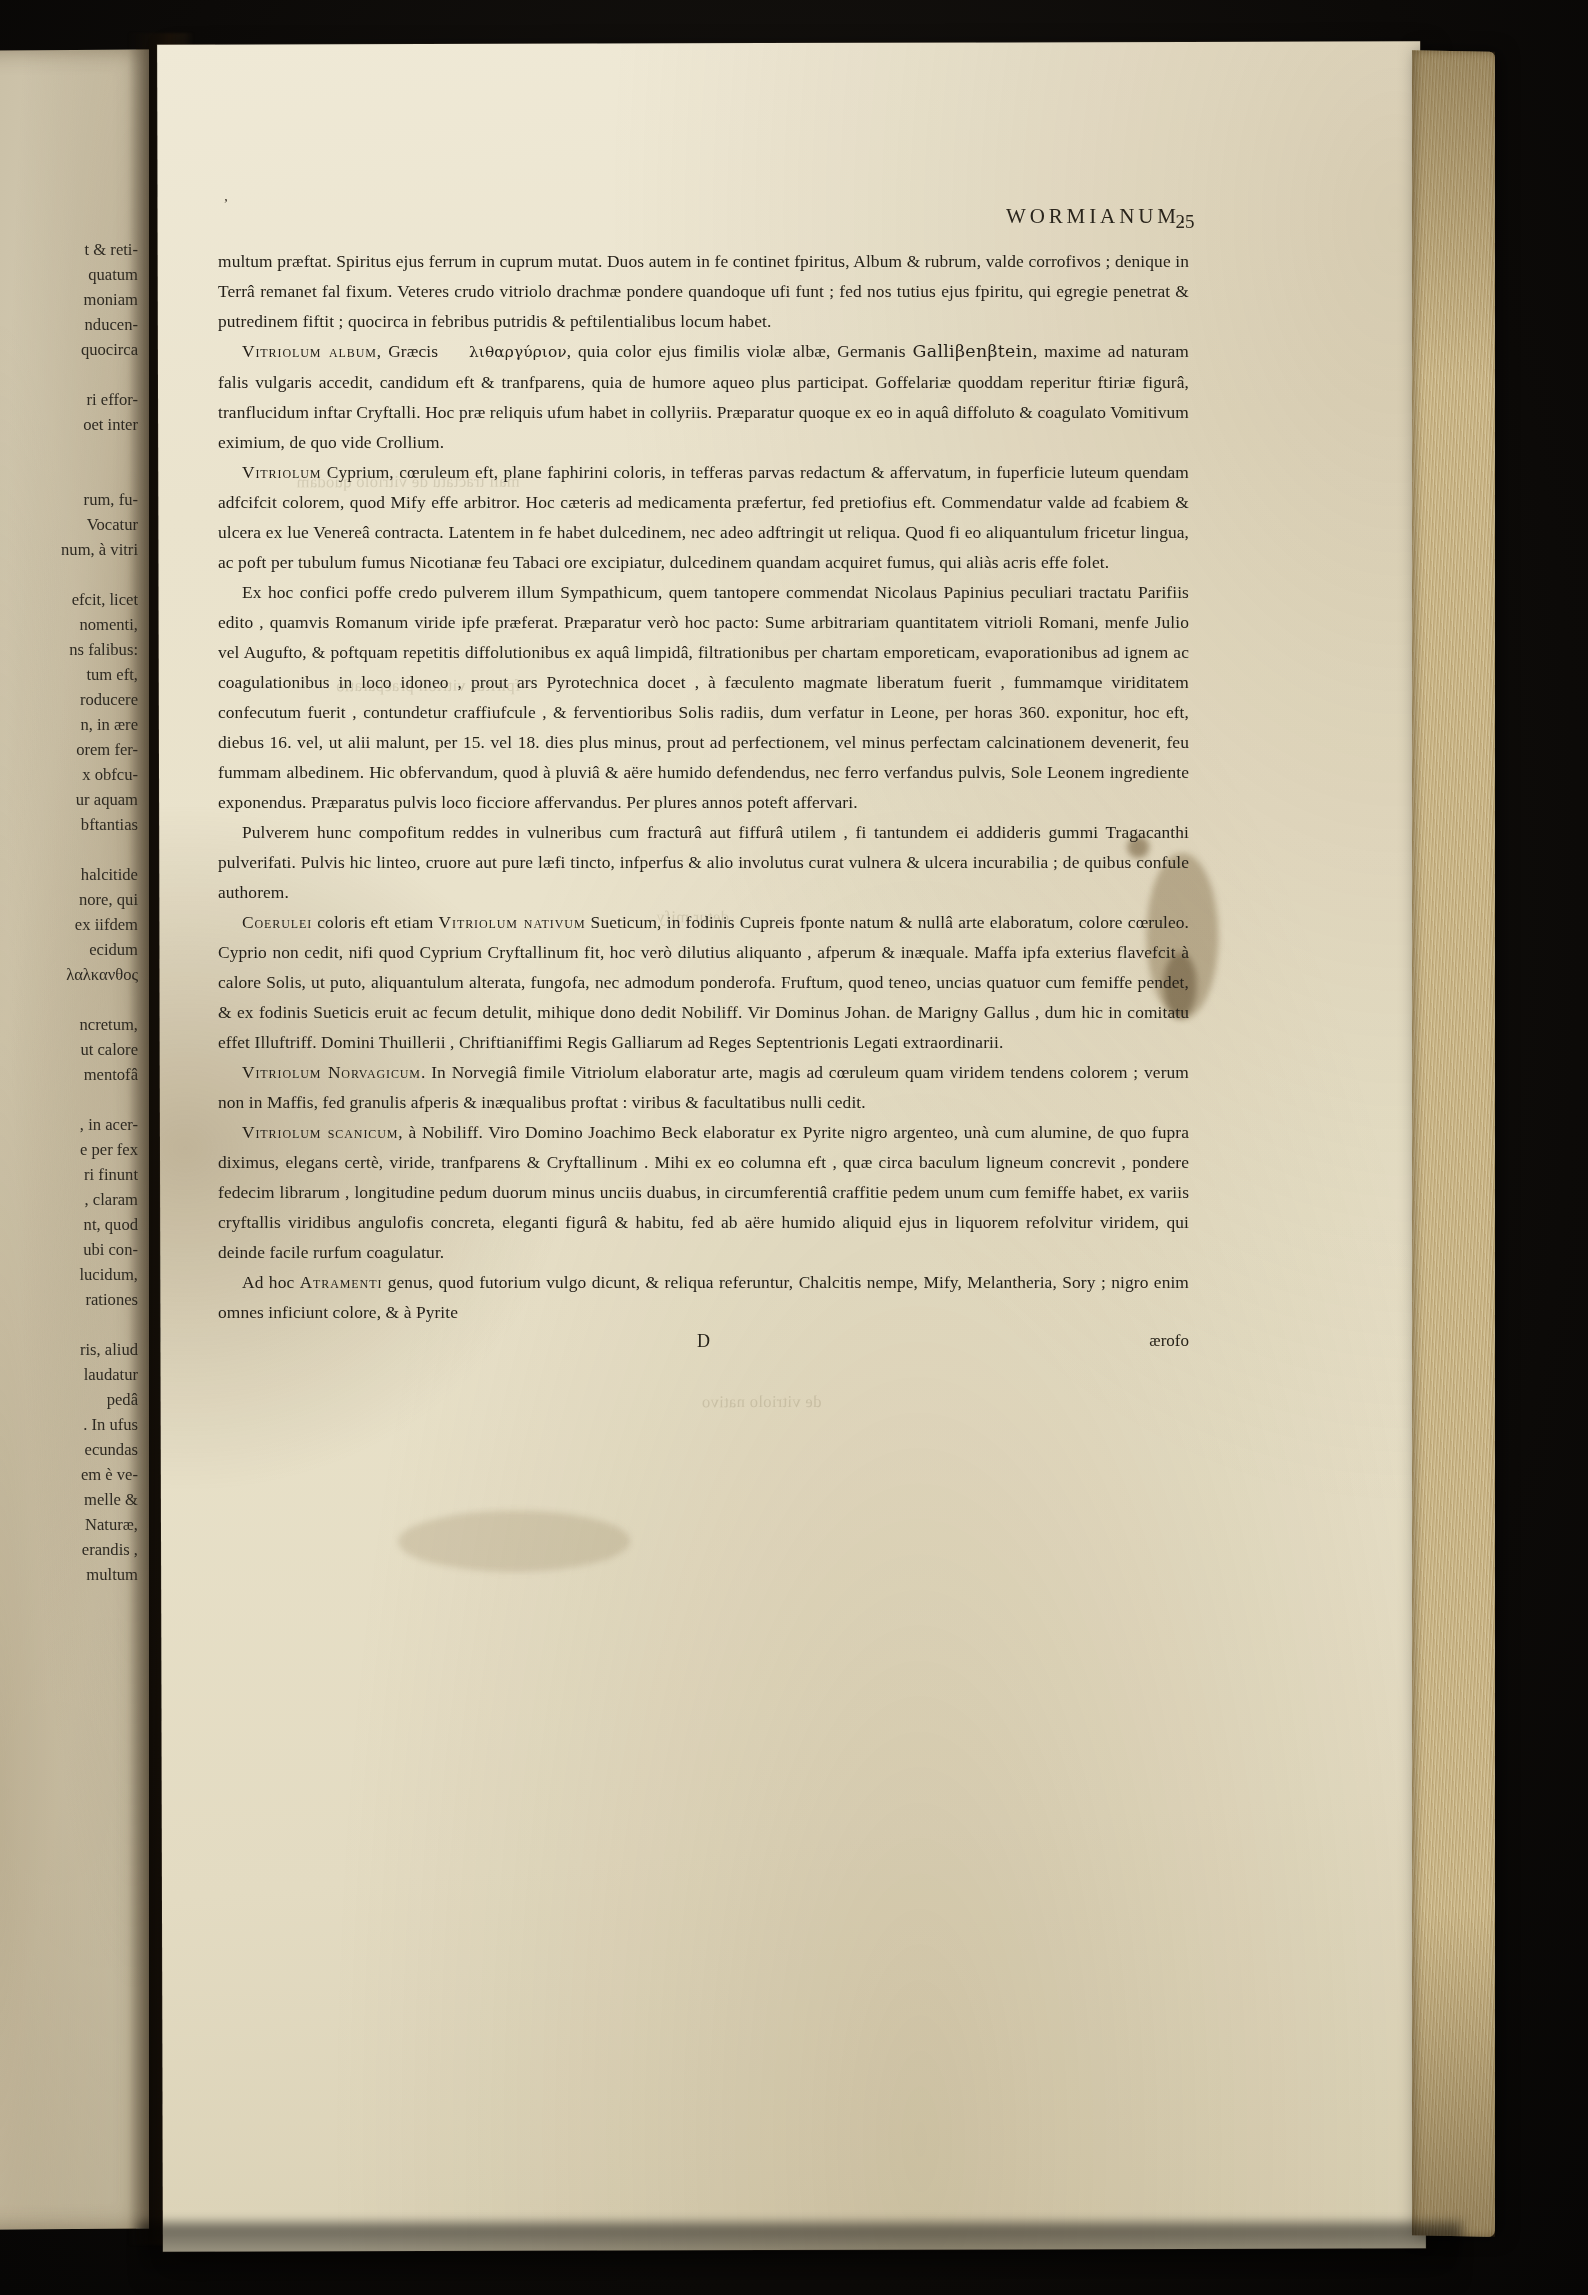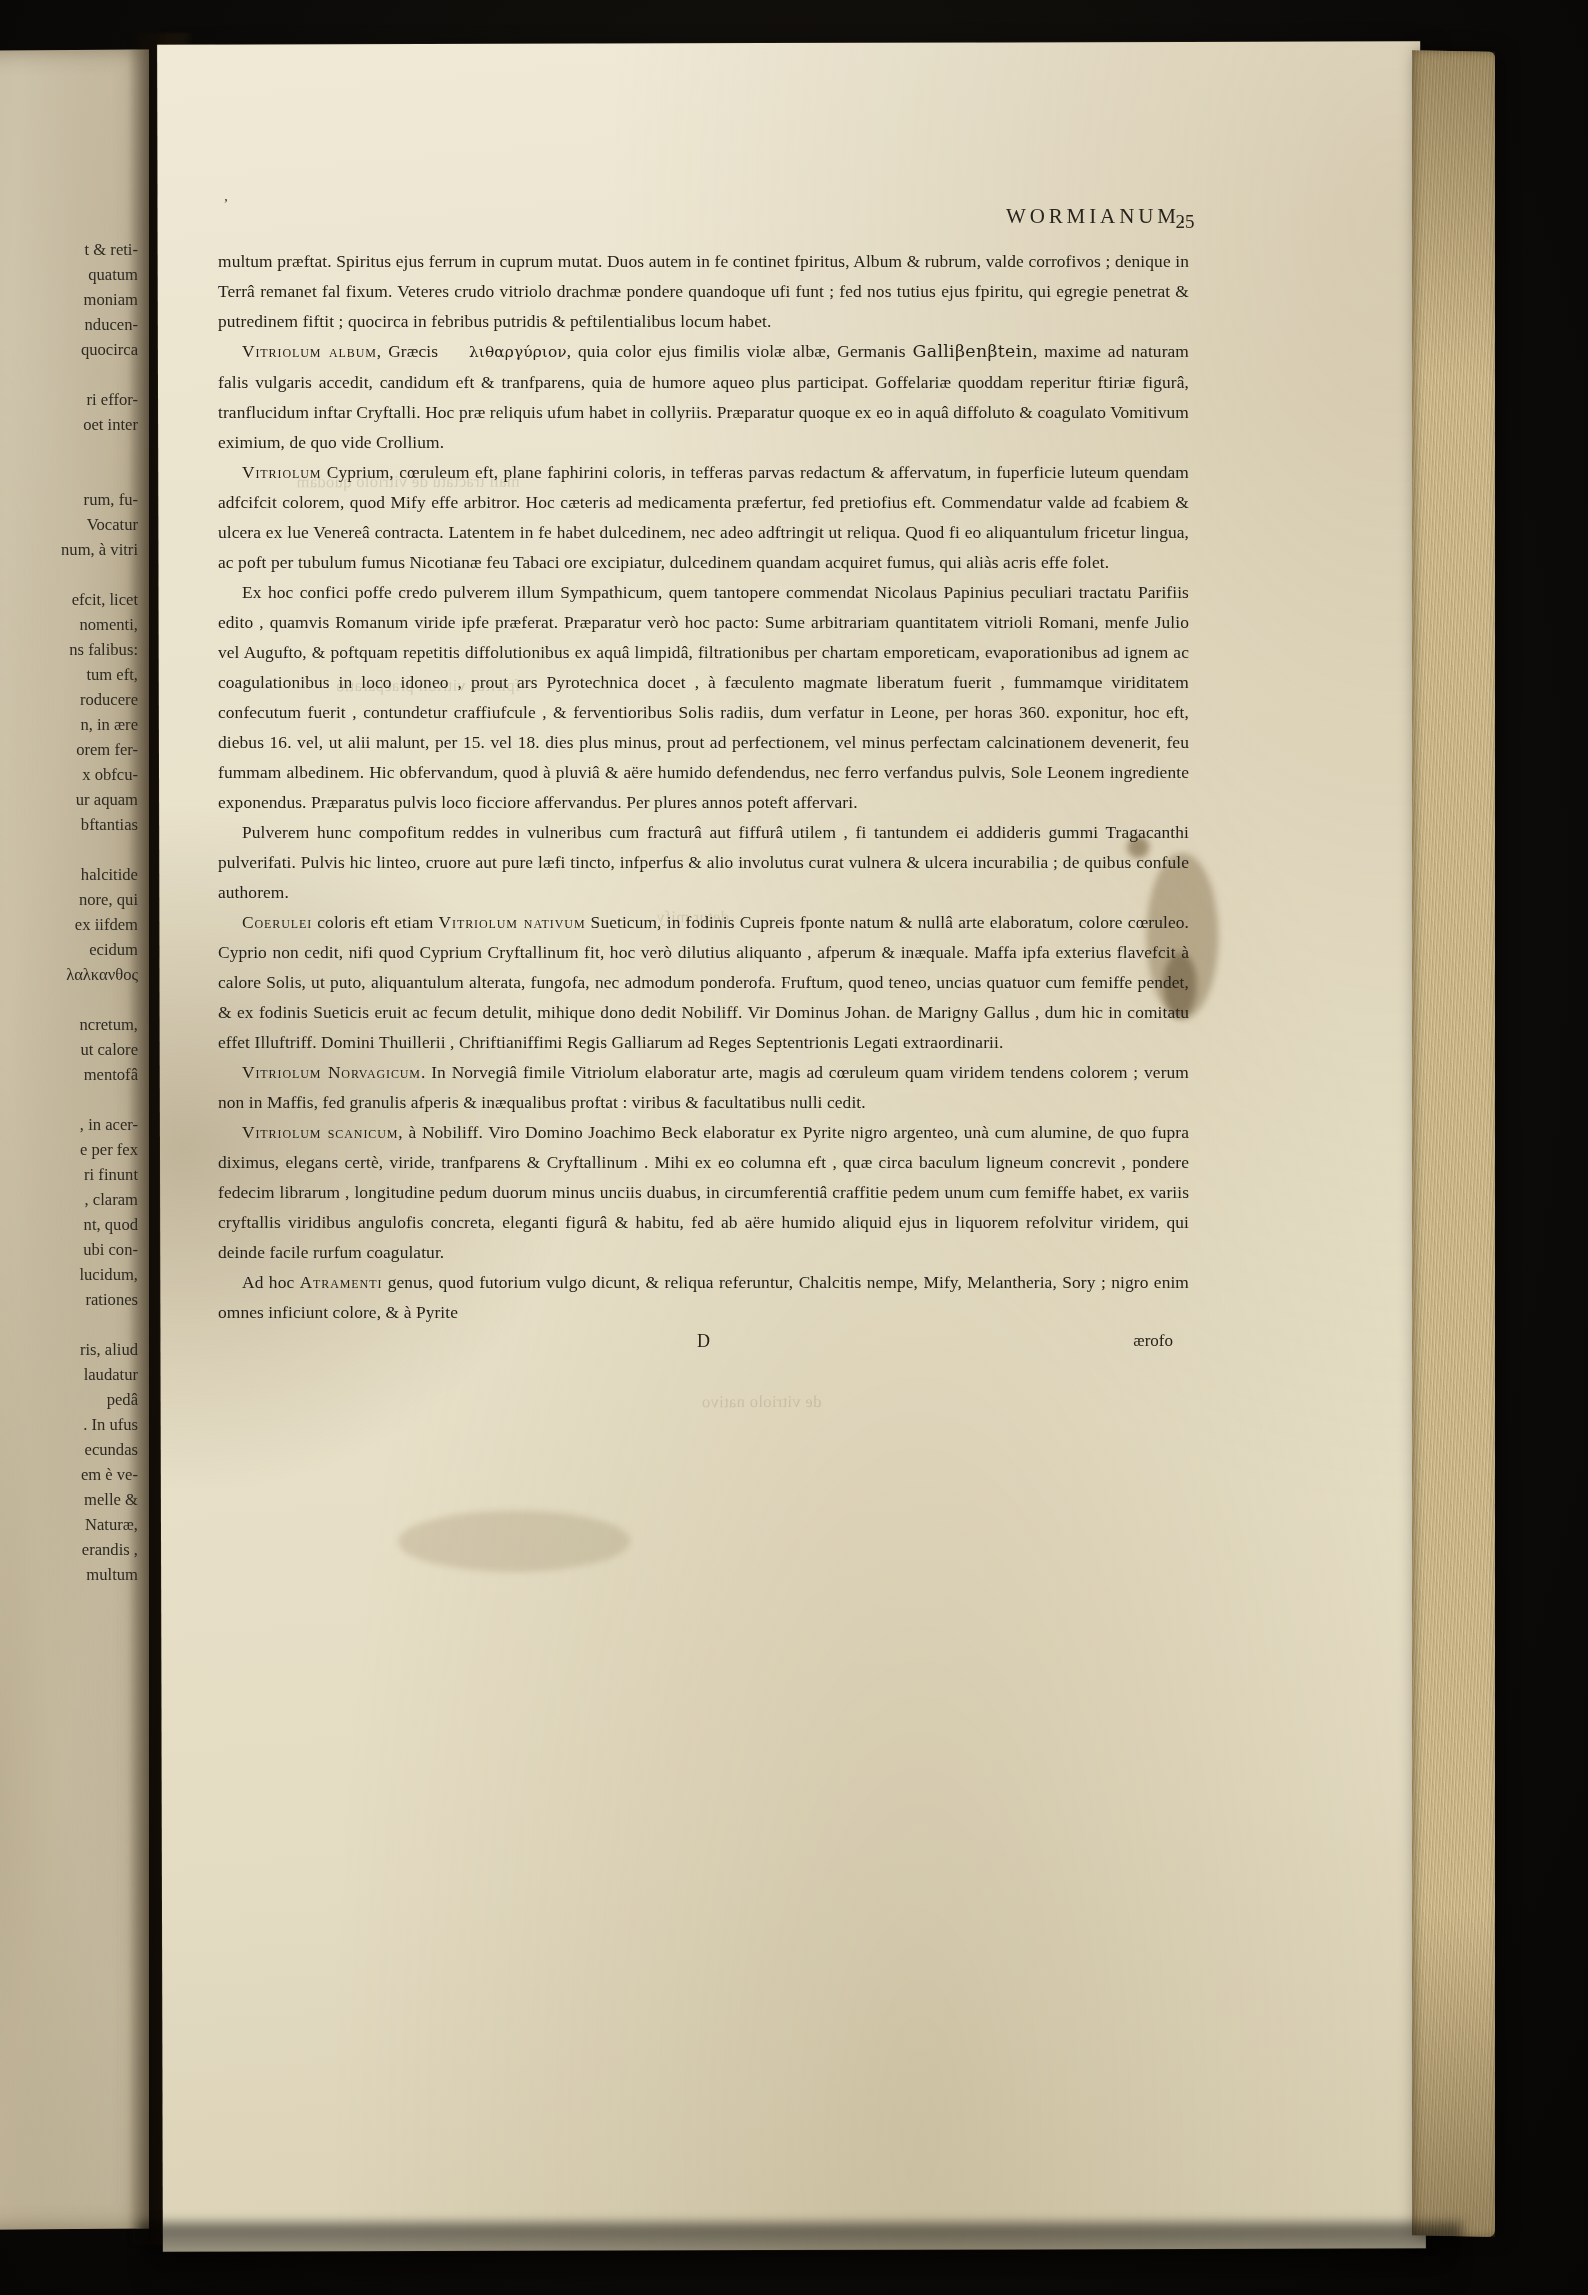--- a/index.html
+++ b/index.html
@@ -201,21 +201,21 @@
     margin-top: 4.4px;
   }
   .sig {
     position:absolute;
     left: 50%;
     transform: translateX(-50%);
     font-size: 18px;
   }
   .catchword {
     position:absolute;
-    right: 16px;
+    right: 0;
     font-size: 17px;
   }
 
   
   .ghost {
     position:absolute;
     color: rgba(90,75,45,0.16);
     font-size: 16.6px;
     line-height: 25px;
     letter-spacing: 0.3px;

